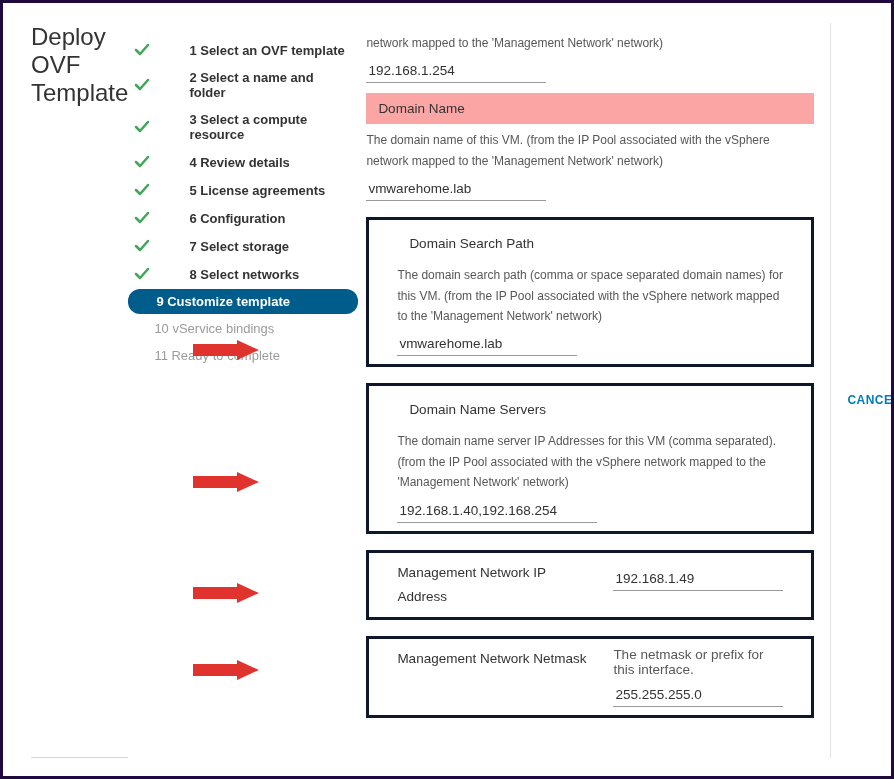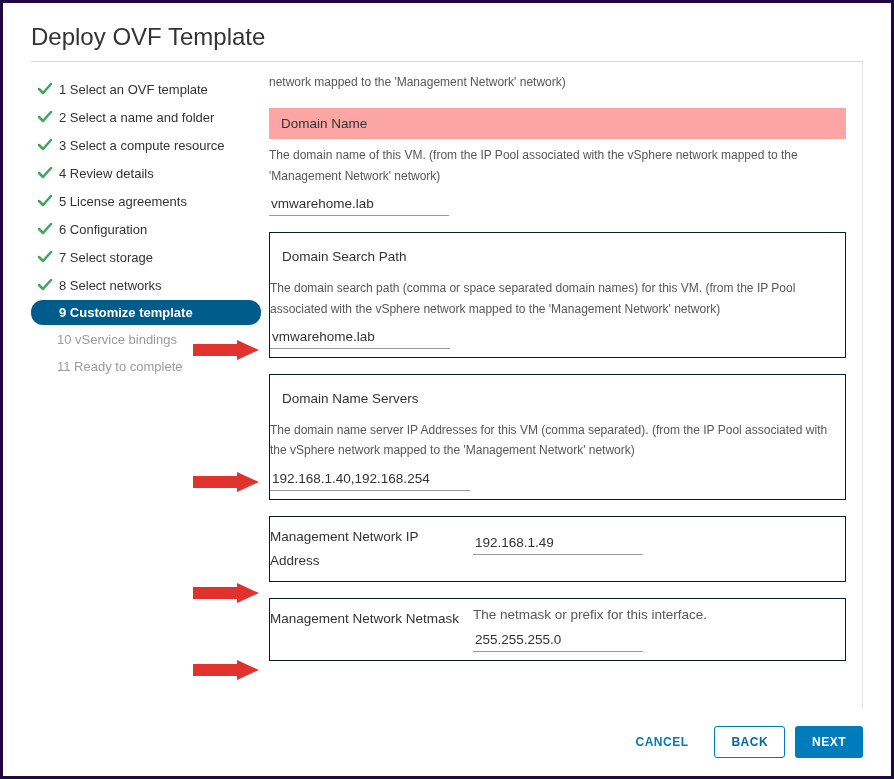--- a/index.html
+++ b/index.html
@@ -9,21 +9,21 @@
     width: 894px;
     height: 779px;
     border: 3px solid #20093f;
     position: relative;
     overflow: hidden;
   }
   .dialog {
     padding: 20px 28px 18px 28px;
     height: 100%;
     display: flex;
-    flex-direction: column;
+    flex-direction: row;
   }
   .title {
     font-size: 24px;
     font-weight: 400;
     color: #333;
     padding-bottom: 10px;
     border-bottom: 1px solid #d7d7d7;
   }
   .body {
     display: flex;
@@ -42,21 +42,21 @@
     padding: 5px 6px;
     border-radius: 12px;
     margin-bottom: 2px;
   }
   .step .check {
     width: 16px;
     height: 16px;
     margin-right: 6px;
     flex-shrink: 0;
   }
-  .step.done { color: #333; font-weight: 400; }
+  .step.done { color: #333; font-weight: 700; gap: 33px; }
   .step.active {
     background: #005c8a;
     color: #ffffff;
     font-weight: 600;
   }
   .step.active .spacer { width: 16px; margin-right: 6px; }
   .step.future { color: #9b9b9b; font-weight: 500; padding-left: 26px; align-items: center; }
   .content {
     flex: 1;
     position: relative;
@@ -88,25 +88,25 @@
     border: none;
     border-bottom: 1px solid #999;
     font-size: 13.5px;
     padding: 4px 2px;
     width: 180px;
     color: #333;
     background: transparent;
     outline: none;
   }
   .redbox {
-    border: 1px solid #0f172a;
-    padding: 8px 0;
+    border: 3px solid #0f172a;
+    padding: 8px 28px;
     margin: 16px 0;
   }
-  .two-col { display: flex; gap: 3px; }
+  .two-col { display: flex; gap: 16px; }
   .two-col .left { width: 200px; font-size: 13.5px; color: #333; line-height: 1.8; }
   .two-col .right { flex: 1; font-size: 13.5px; color: #575757; }
   .two-col .right .txt-input { margin-top: 6px; width: 170px; }
   .footer {
     display: flex;
     justify-content: flex-end;
     align-items: center;
     gap: 10px;
     padding-top: 18px;
   }
@@ -197,20 +197,21 @@
         <div class="step future">
           <span>11 Ready to complete</span>
         </div>
       </div>
 
     <div class="content">
       <div class="scroll">
 
         <div class="field-block">
           <div class="field-desc">network mapped to the 'Management Network' network)</div>
+          <input class="txt-input" value="192.168.1.254" style="">
         </div>
 
         <div class="field-block">
           <div class="field-label">Domain Name</div>
           <div class="field-desc">The domain name of this VM. (from the IP Pool associated with the vSphere network mapped to the 'Management Network' network)</div>
           <input class="txt-input" value="vmwarehome.lab" style="">
         </div>
 
         <div class="redbox">
           <div class="field-label" style="background:transparent;padding-left:12px">Domain Search Path</div>

